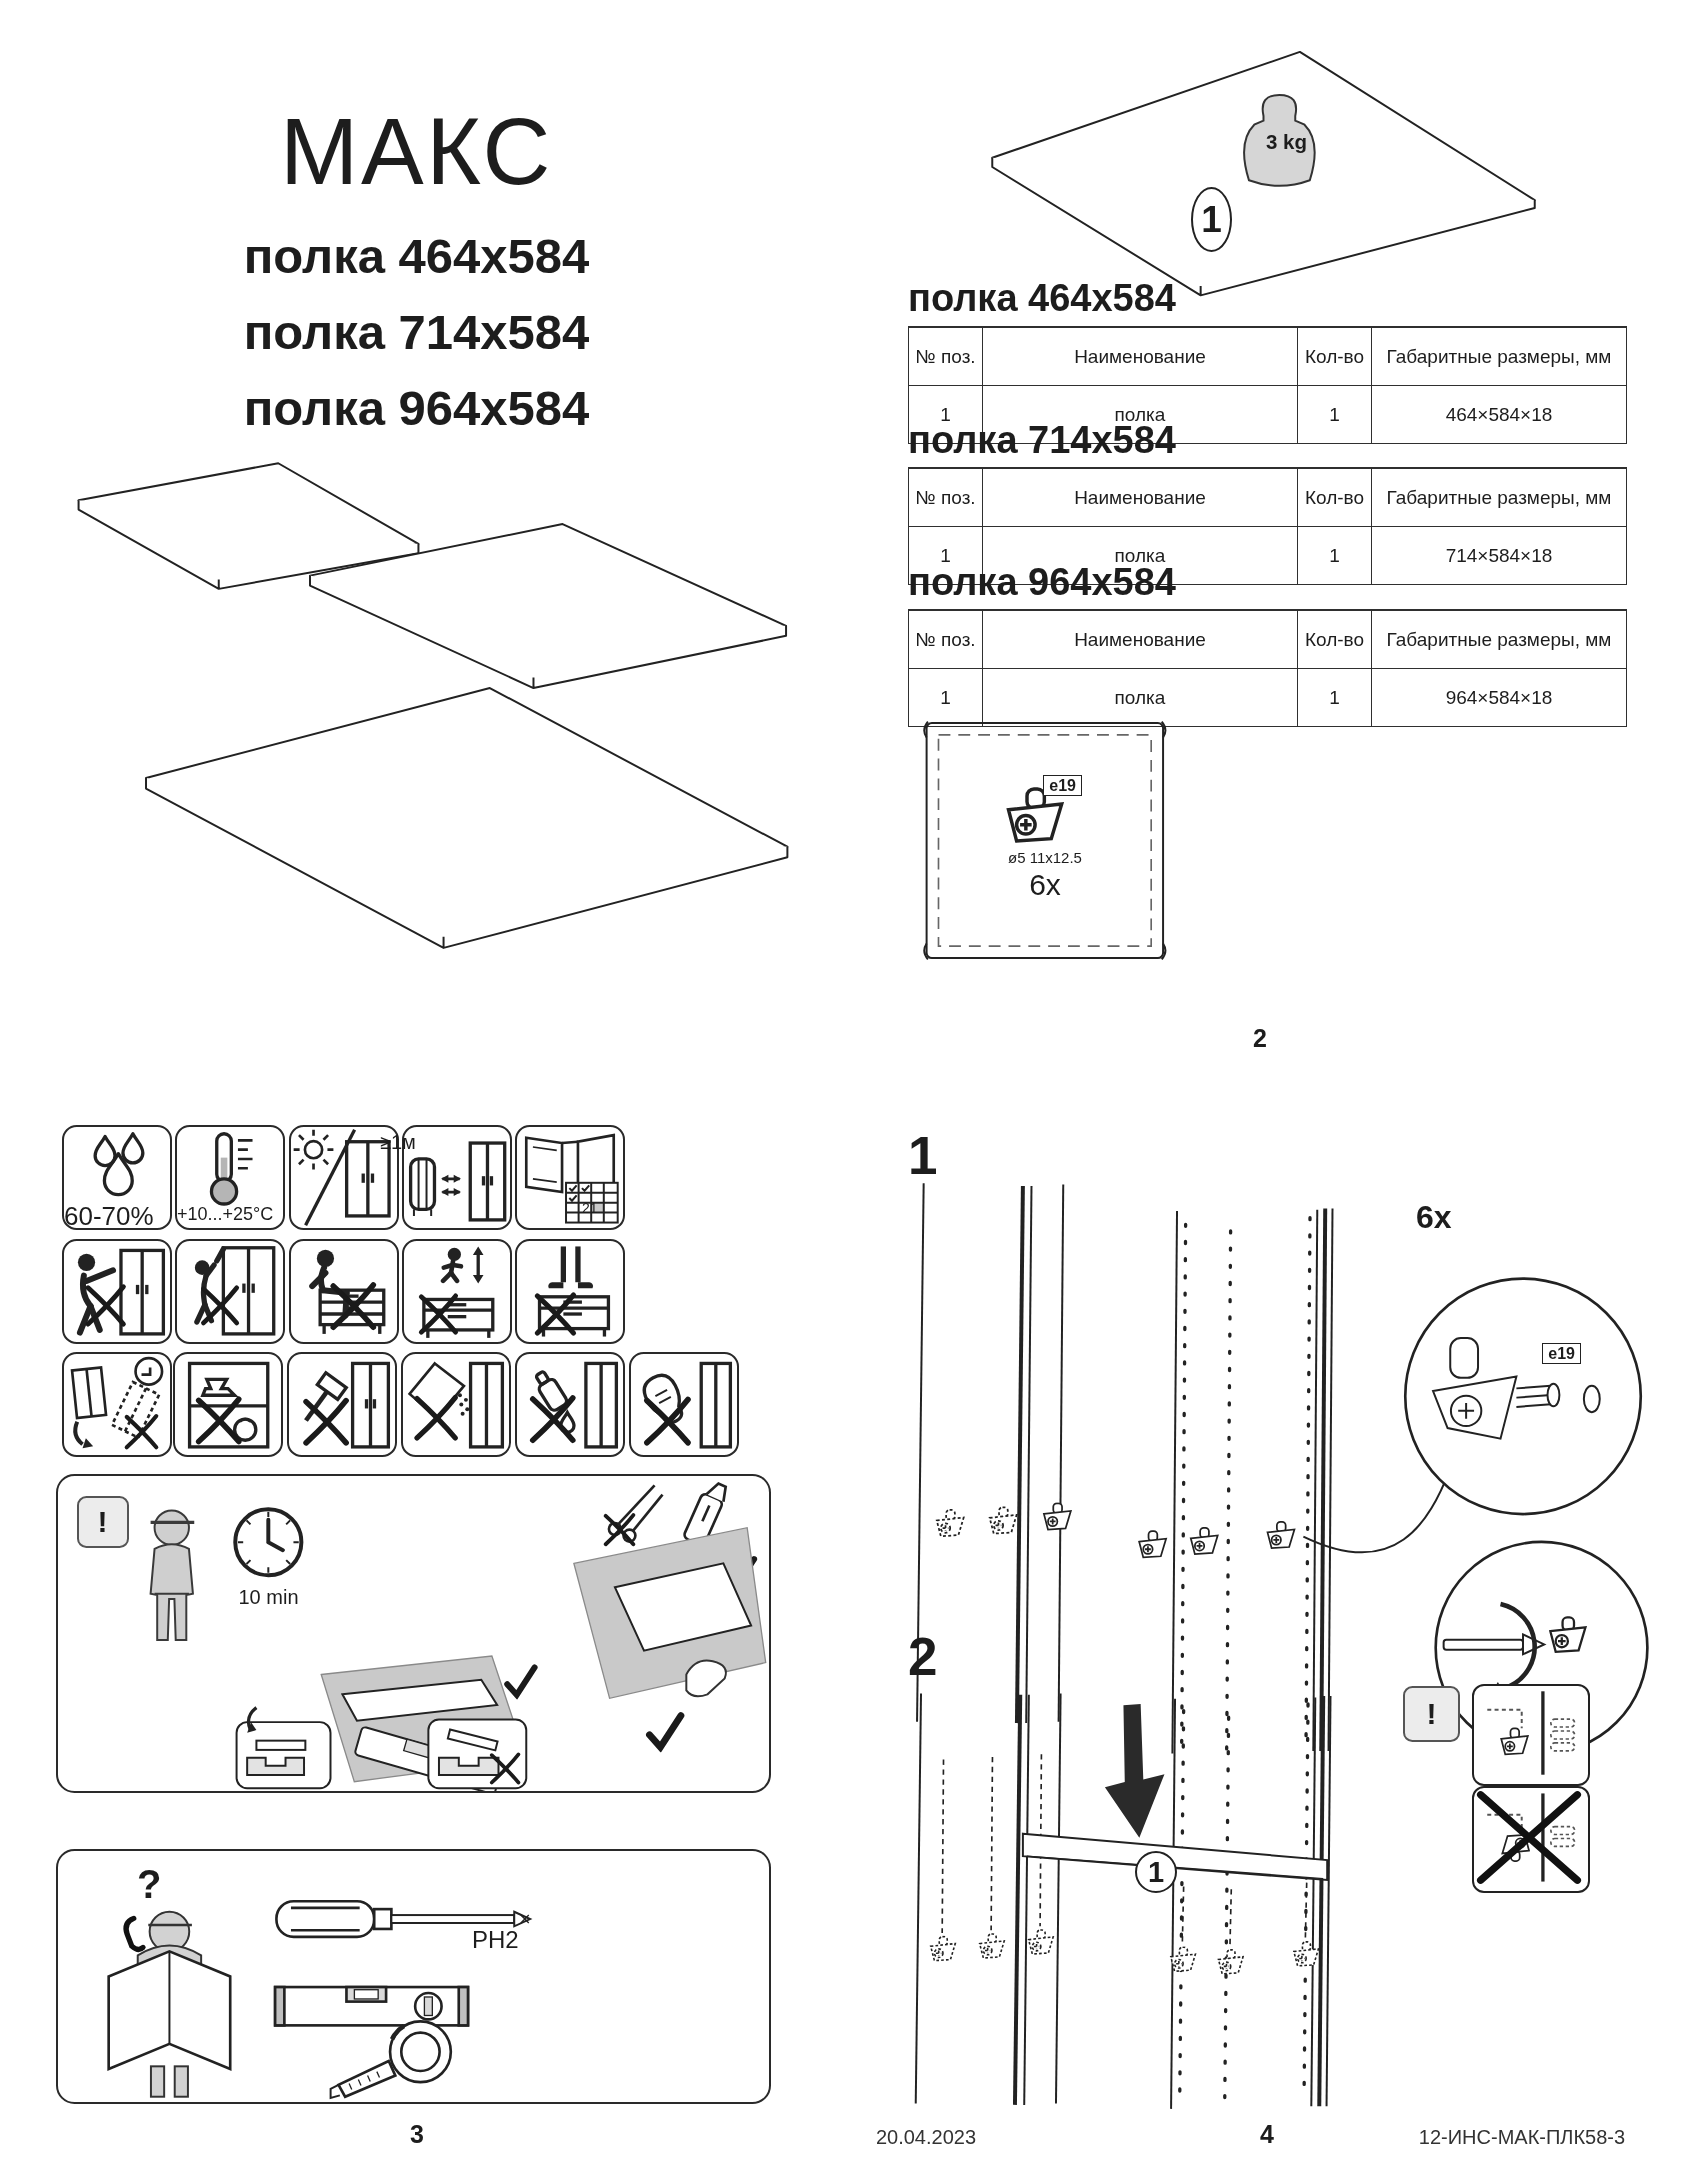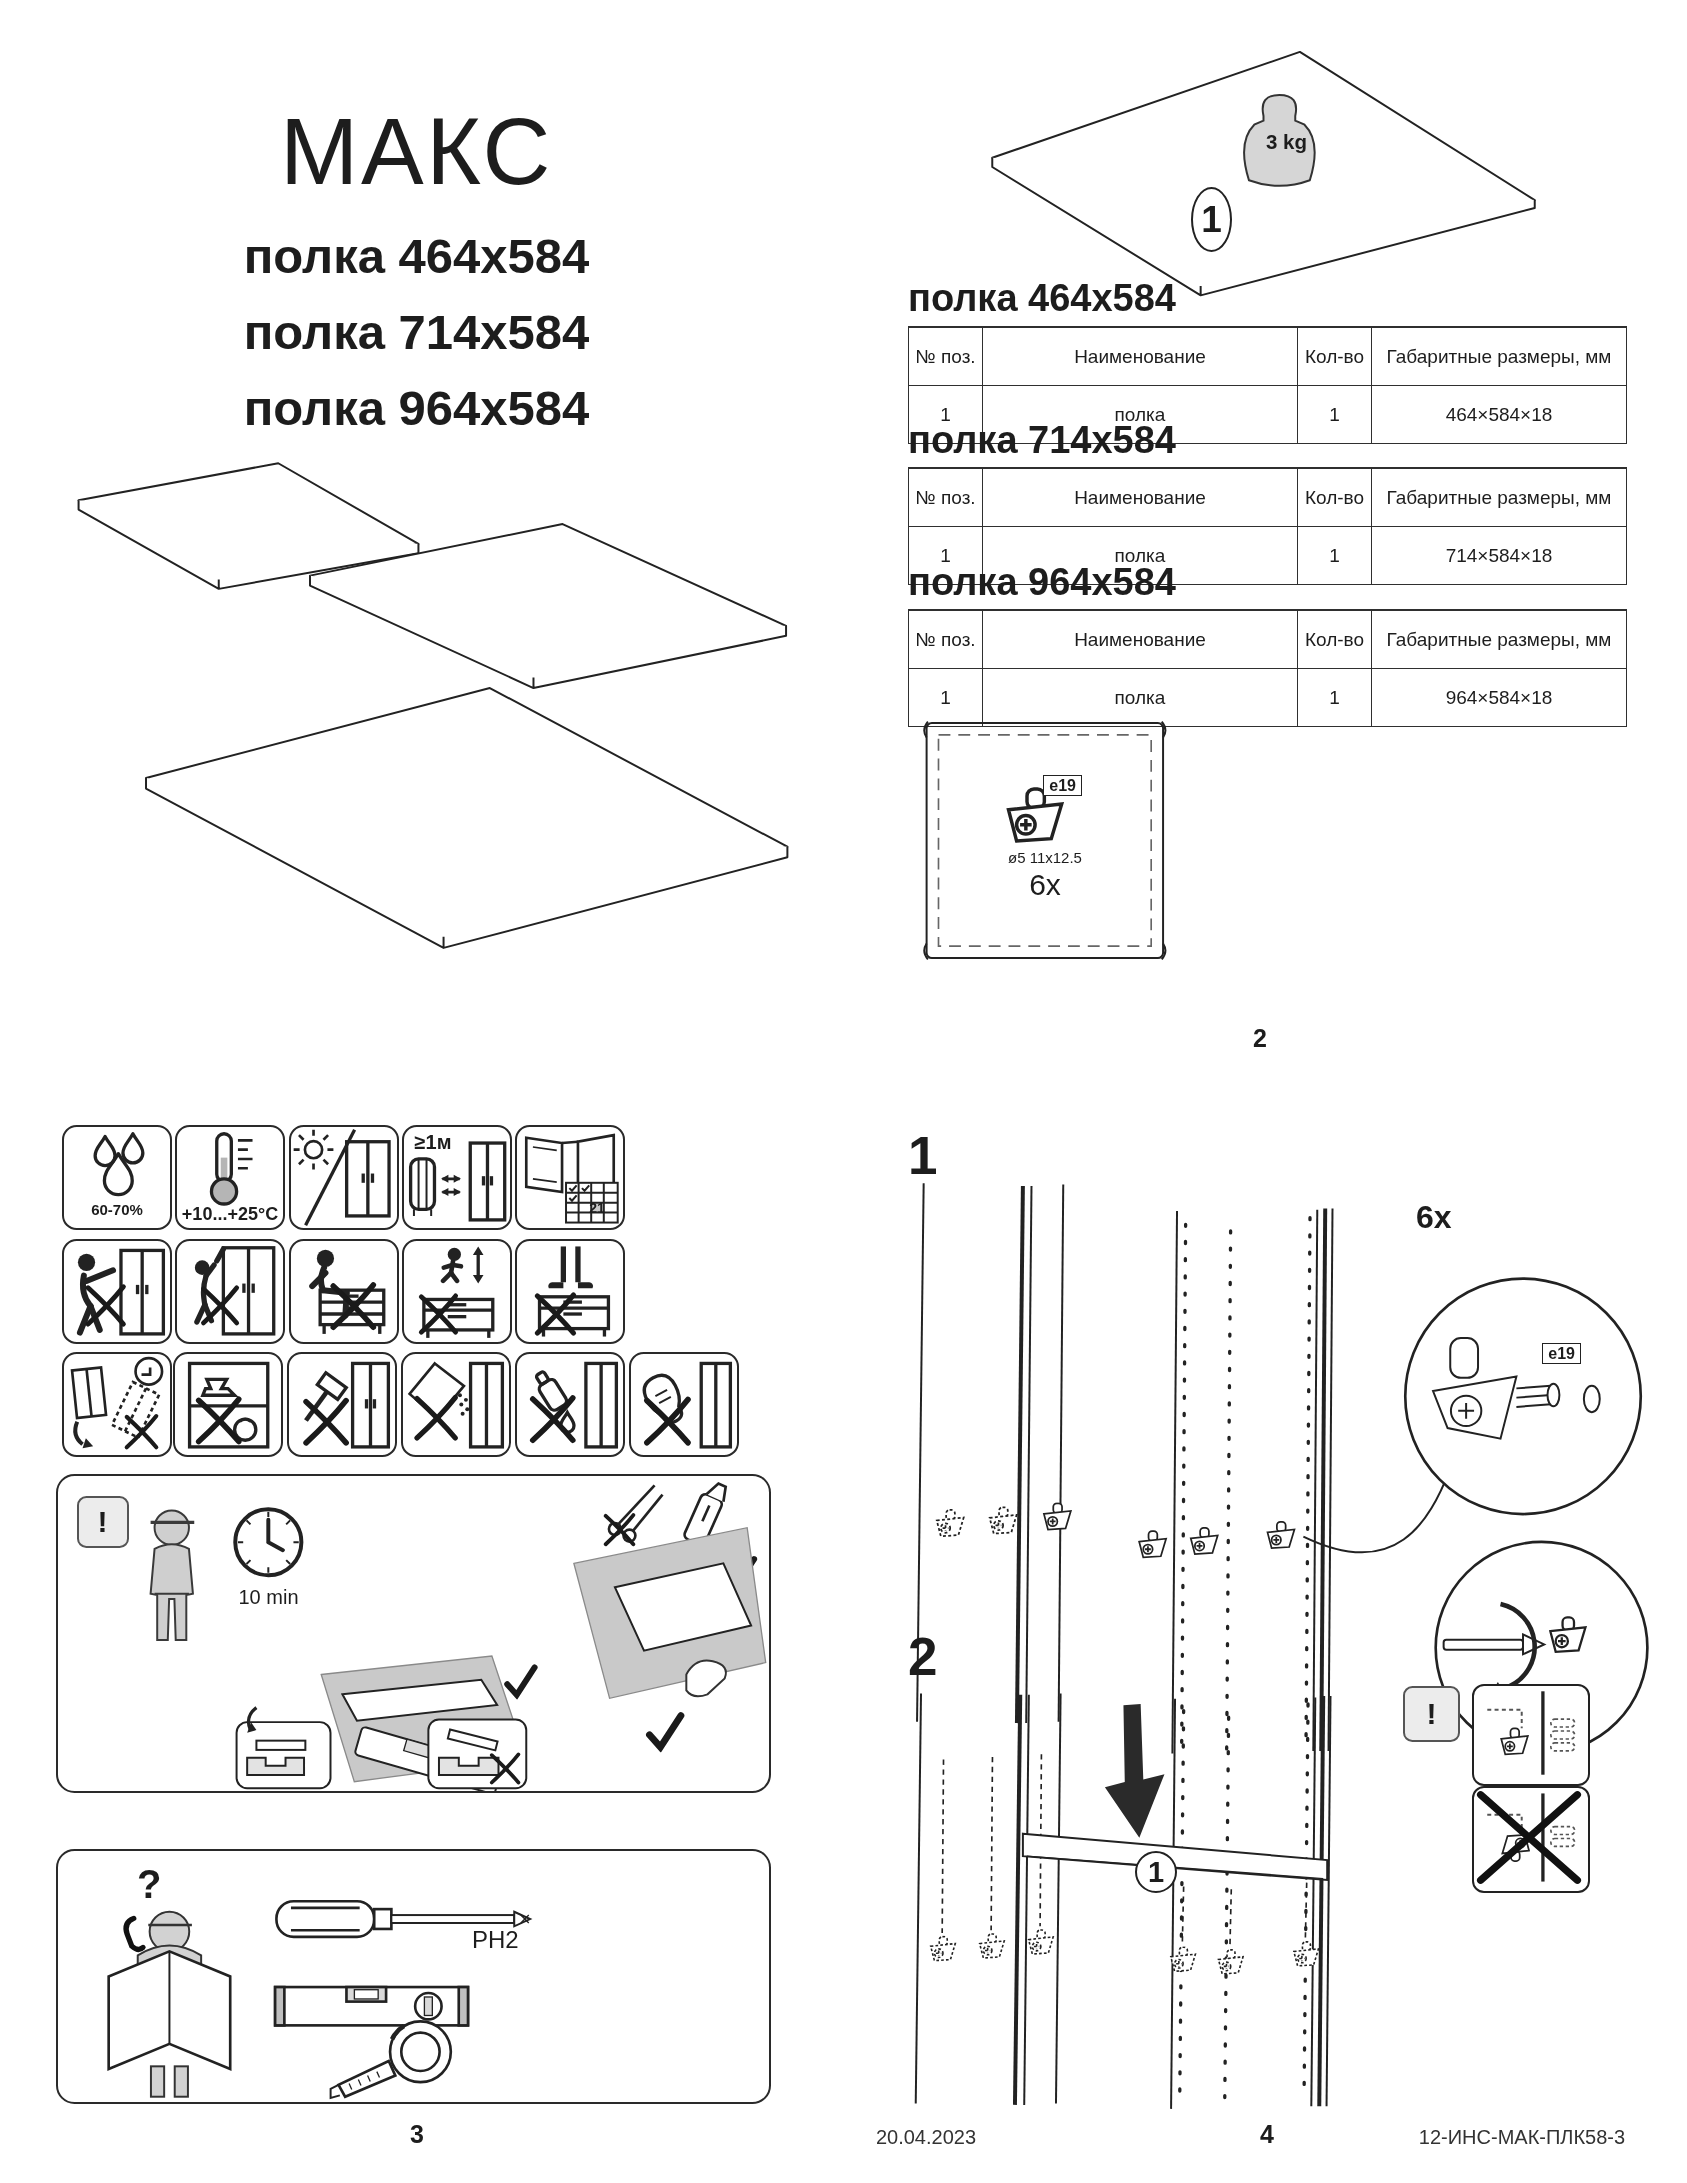--- a/index.html
+++ b/index.html
@@ -8,21 +8,21 @@
   .abs{position:absolute}
   .ctr{text-align:center}
   .doc-title{font-weight:normal;font-size:94px;letter-spacing:2.6px}
   .doc-sub{font-weight:bold;font-size:49px;line-height:76px}
   .h2{font-weight:bold;font-size:38px;white-space:nowrap}
   .stepnum{font-weight:bold;font-size:53px}
   .pagenum{font-weight:bold;font-size:25px}
   .foot{font-size:20px;color:#333}
   .icon{position:absolute;width:106px;height:101px;border:2px solid #2a2a2a;border-radius:14.6px;background:#fff}
   .icon svg{position:absolute;left:0;top:0}
-  .iclabel{position:absolute;width:100%;text-align:center;font-weight:bold}
+  .iclabel{position:absolute;width:100%;font-weight:normal}
   .panelbox{position:absolute;border:2px solid #2a2a2a;border-radius:18.5px;background:#fff}
   .badge{position:absolute;background:#ececec;border:2px solid #555;border-radius:9.3px;
          display:flex;align-items:center;justify-content:center;font-weight:bold;font-size:30px}
   .tagbox{position:absolute;border:1.3px solid #222;background:#fff;font-weight:bold;font-size:16px;padding:0.7px 5.3px;white-space:nowrap}
   .parts{border-collapse:collapse;table-layout:fixed;font-size:19px;background:#fff}
   .parts td{border:1.3px solid #2f2f2f;height:25px;text-align:center;padding:16px 4px;white-space:nowrap;overflow:hidden}
   .parts tr:first-child td{border-top-width:2.6px}
   .parts td.tl{text-align:center}
   .oval{position:absolute;border:2.6px solid #222;border-radius:50%;background:#fff;
         display:flex;align-items:center;justify-content:center;font-weight:bold}
@@ -170,21 +170,21 @@
   <div class="abs ctr pagenum" style="left:1240px;top:1024px;width:40px">2</div>
 
   <div class="icon" style="left:62px;top:1125px">
     <svg width="106" height="101" viewBox="0 0 160 152">
       <g stroke="#222" stroke-width="5" fill="none" stroke-linejoin="round">
         <path d="M62 14c7 13 15 18 15 29a15 15 0 0 1-30 0c0-11 8-16 15-29z"></path>
         <path d="M104 10c7 13 15 18 15 29a15 15 0 0 1-30 0c0-11 8-16 15-29z"></path>
         <path d="M82 40c10 18 21 25 21 41a21 21 0 0 1-42 0c0-16 11-23 21-41z"></path>
       </g>
     </svg>
-    <div class="iclabel" style="top:74px;font-size:15px">60-70%</div>
+    <div class="iclabel" style="top:74px;font-size:26px">60-70%</div>
   </div>
   <div class="icon" style="left:175px;top:1125px">
     <svg width="106" height="101" viewBox="0 0 160 152">
       <g stroke="#222" stroke-width="5" fill="none">
         <rect x="60" y="10" width="22" height="72" rx="11"></rect>
         <rect x="66" y="46" width="10" height="50" fill="#b5b5b5" stroke="none"></rect>
         <circle cx="71" cy="97" r="19" fill="#b5b5b5"></circle>
         <path d="M92 20h22M92 34h15M92 48h22M92 62h15" stroke-width="4"></path>
       </g>
     </svg>

